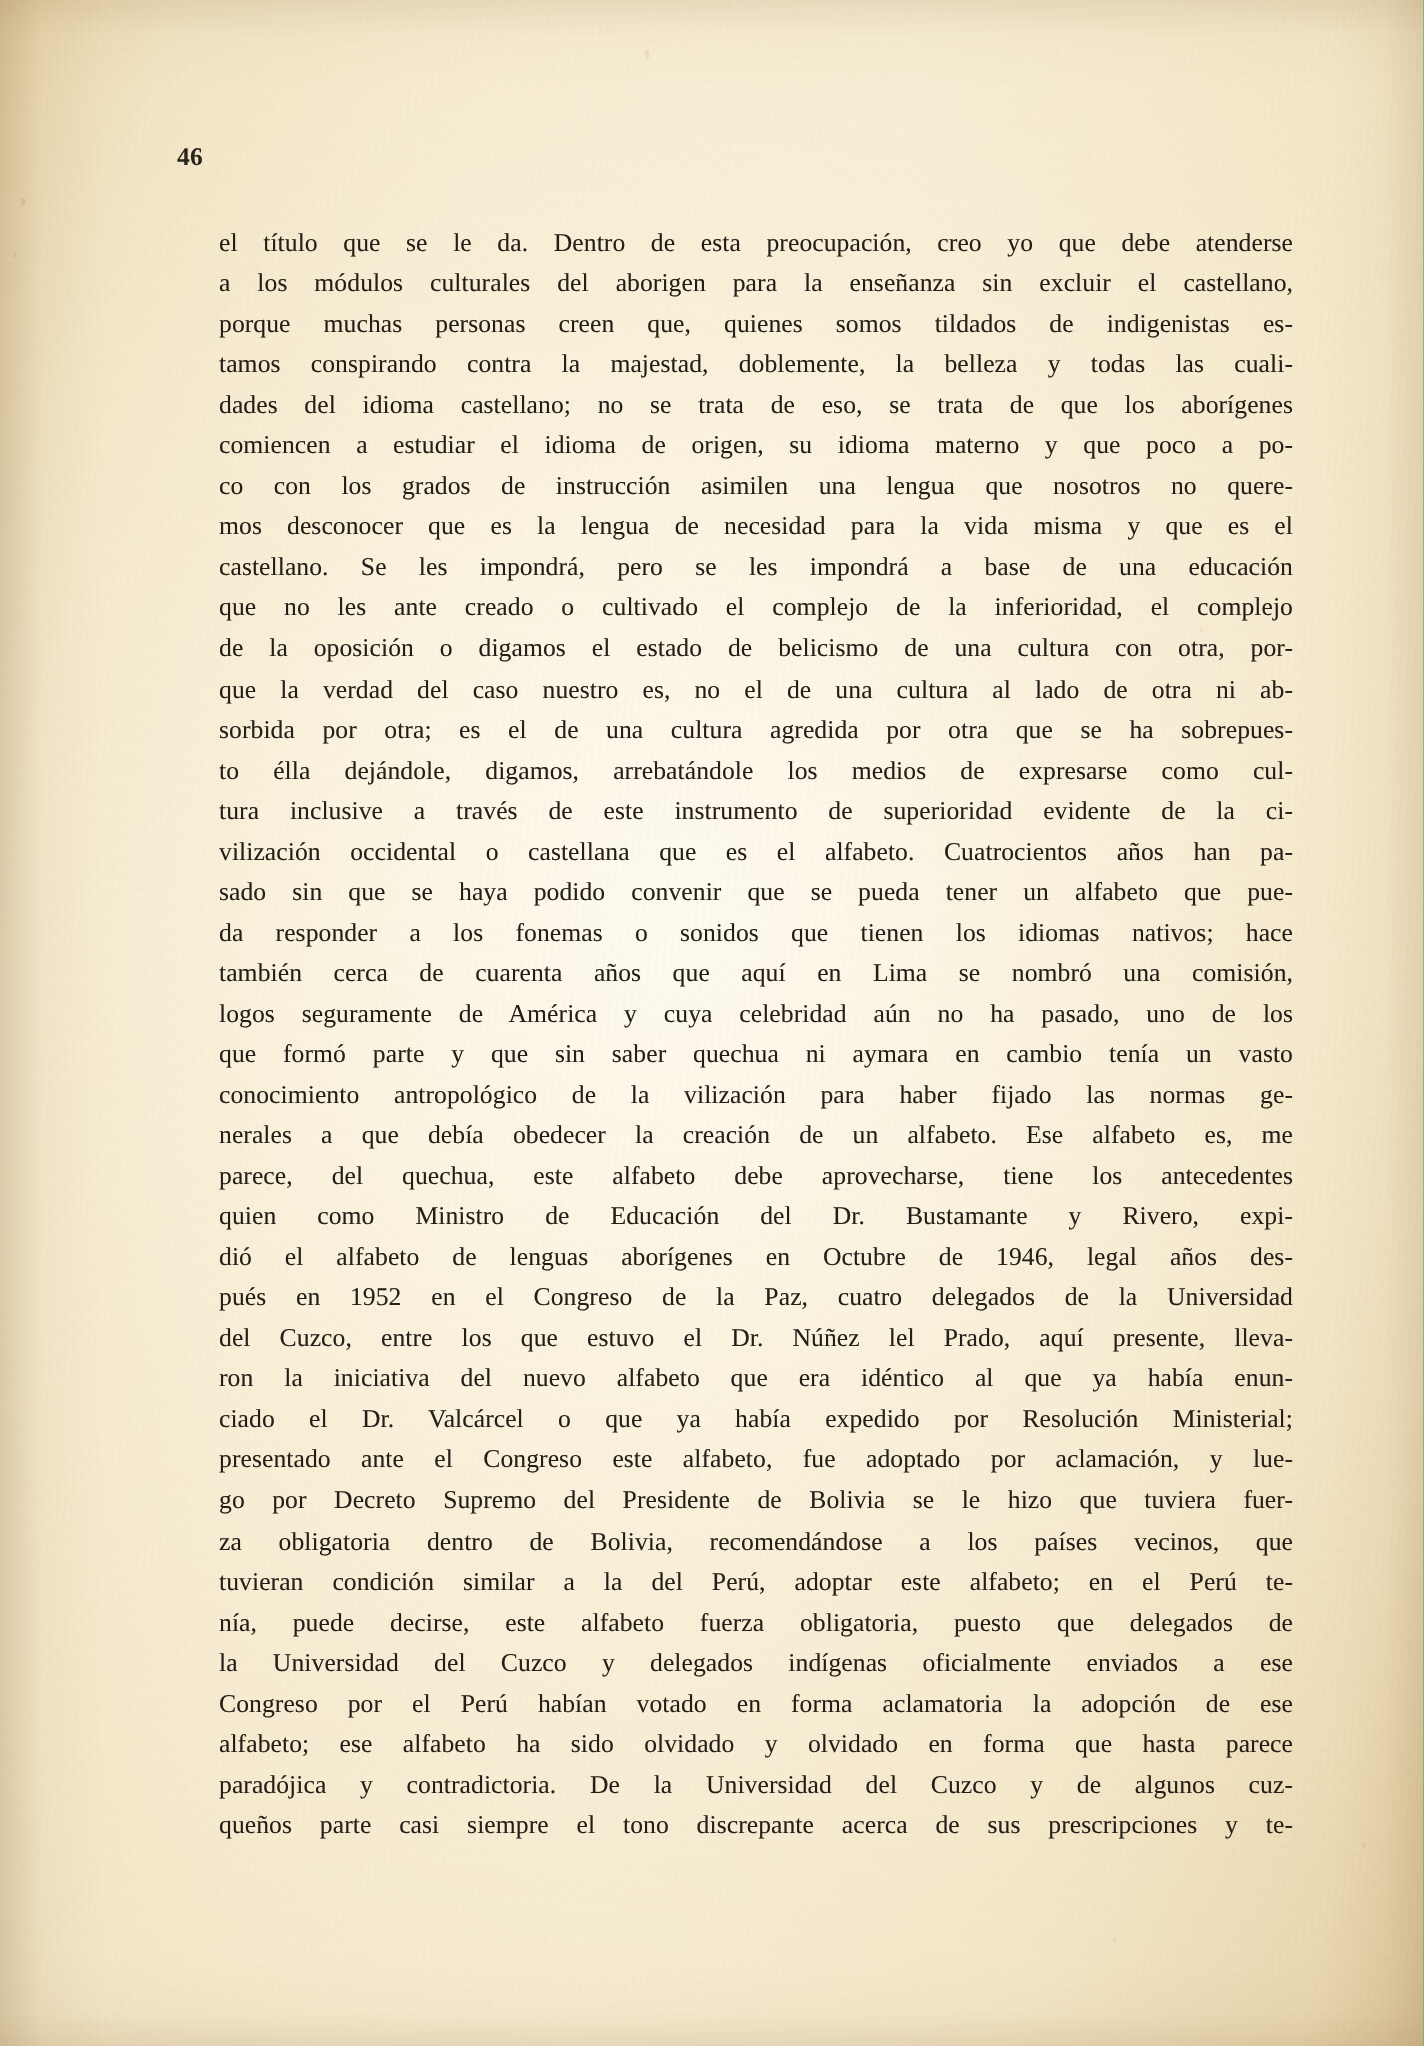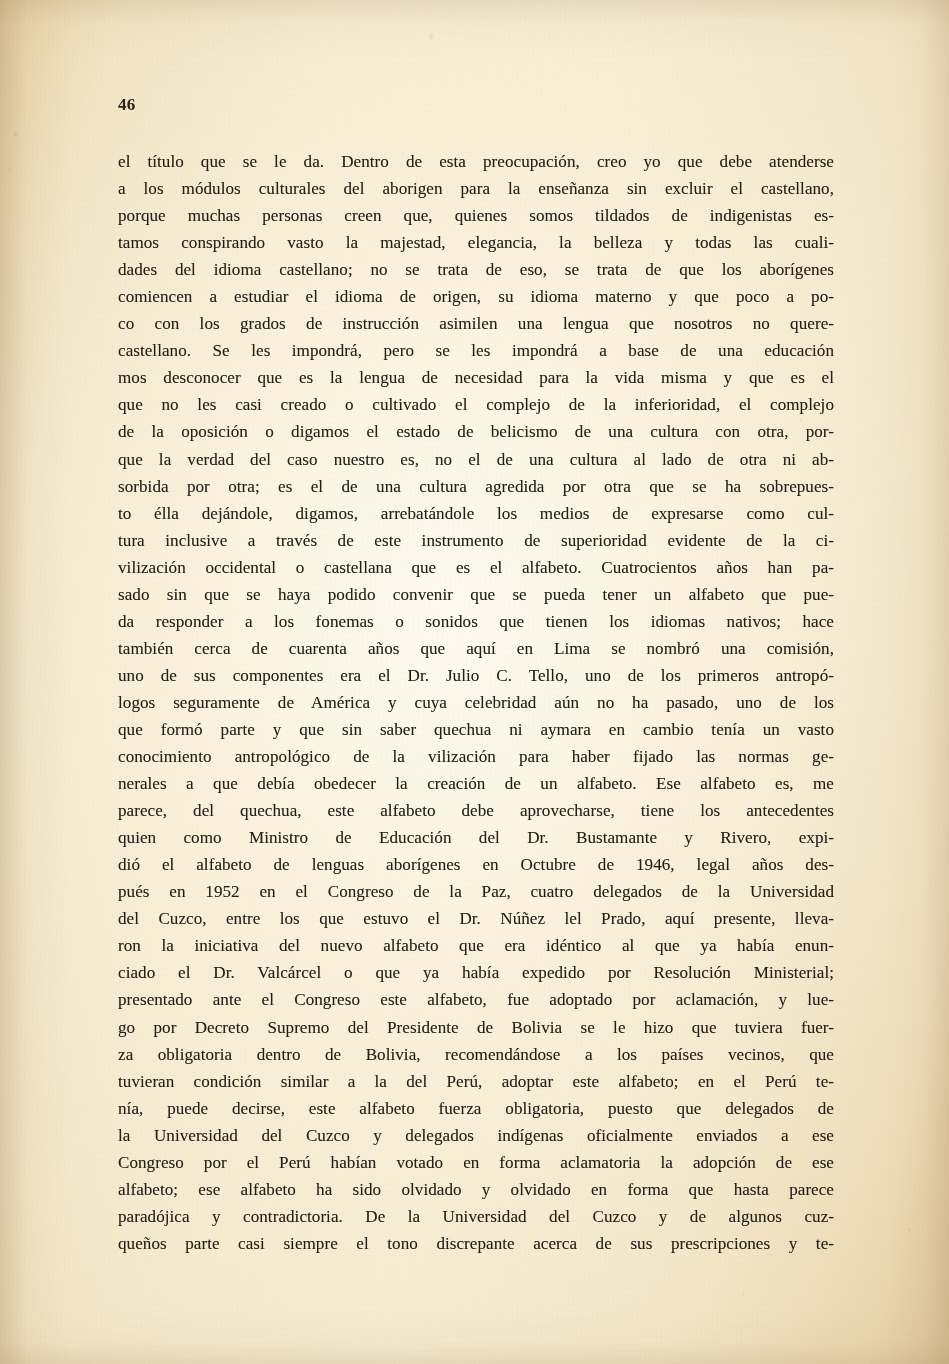--- a/index.html
+++ b/index.html
@@ -127,21 +127,21 @@
     text-align: justify;
     text-align-last: justify;
     font-feature-settings: "liga" 1;
   }
   
   .ln.natural {
     text-align-last: left;
   }
 
   
-  .textblock { text-shadow: 0 0 0.35px rgba(40,30,18,0.32); }
+  .textblock { text-shadow: 0 0 0.35px rgba(40,30,18,0.32); margin-left: 28px; }
 </style>
 </head>
 <body>
 
 <div class="page">
   <div class="paper-base"></div>
   <div class="paper-glow"></div>
   <div class="paper-grain"></div>
   <div class="paper-edge"></div>
 
@@ -154,37 +154,36 @@
   <div class="speck" style="left:742px; top:1292px;width:2px;  height:3px;  opacity:.26;"></div>
 
   <div class="content">
 
     <div class="folio">46</div>
 
     <div class="textblock">
         <span class="ln">el título que se le da. Dentro de esta preocupación, creo yo que debe atenderse</span>
         <span class="ln">a los módulos culturales del aborigen para la enseñanza sin excluir el castellano,</span>
         <span class="ln">porque muchas personas creen que, quienes somos tildados de indigenistas es-</span>
-        <span class="ln">tamos conspirando vasto la majestad, elegancia, la belleza y todas las cuali-</span>
+        <span class="ln">tamos conspirando contra la majestad, doblemente, la belleza y todas las cuali-</span>
         <span class="ln">dades del idioma castellano; no se trata de eso, se trata de que los aborígenes</span>
         <span class="ln">comiencen a estudiar el idioma de origen, su idioma materno y que poco a po-</span>
         <span class="ln">co con los grados de instrucción asimilen una lengua que nosotros no quere-</span>
+        <span class="ln">mos desconocer que es la lengua de necesidad para la vida misma y que es el</span>
         <span class="ln">castellano. Se les impondrá, pero se les impondrá a base de una educación</span>
-        <span class="ln">mos desconocer que es la lengua de necesidad para la vida misma y que es el</span>
-        <span class="ln">que no les casi creado o cultivado el complejo de la inferioridad, el complejo</span>
+        <span class="ln">que no les ante creado o cultivado el complejo de la inferioridad, el complejo</span>
         <span class="ln">de la oposición o digamos el estado de belicismo de una cultura con otra, por-</span>
         <span class="ln">que la verdad del caso nuestro es, no el de una cultura al lado de otra ni ab-</span>
         <span class="ln">sorbida por otra; es el de una cultura agredida por otra que se ha sobrepues-</span>
         <span class="ln">to élla dejándole, digamos, arrebatándole los medios de expresarse como cul-</span>
         <span class="ln">tura inclusive a través de este instrumento de superioridad evidente de la ci-</span>
         <span class="ln">vilización occidental o castellana que es el alfabeto. Cuatrocientos años han pa-</span>
         <span class="ln">sado sin que se haya podido convenir que se pueda tener un alfabeto que pue-</span>
         <span class="ln">da responder a los fonemas o sonidos que tienen los idiomas nativos; hace</span>
         <span class="ln">también cerca de cuarenta años que aquí en Lima se nombró una comisión,</span>
-        <span class="ln">uno de sus componentes era el Dr. Julio C. Tello, uno de los primeros antropó-</span>
         <span class="ln">logos seguramente de América y cuya celebridad aún no ha pasado, uno de los</span>
         <span class="ln">que formó parte y que sin saber quechua ni aymara en cambio tenía un vasto</span>
         <span class="ln">conocimiento antropológico de la vilización para haber fijado las normas ge-</span>
         <span class="ln">nerales a que debía obedecer la creación de un alfabeto. Ese alfabeto es, me</span>
         <span class="ln">parece, del quechua, este alfabeto debe aprovecharse, tiene los antecedentes</span>
         <span class="ln">quien como Ministro de Educación del Dr. Bustamante y Rivero, expi-</span>
         <span class="ln">dió el alfabeto de lenguas aborígenes en Octubre de 1946, legal años des-</span>
         <span class="ln">pués en 1952 en el Congreso de la Paz, cuatro delegados de la Universidad</span>
         <span class="ln">del Cuzco, entre los que estuvo el Dr. Núñez lel Prado, aquí presente, lleva-</span>
         <span class="ln">ron la iniciativa del nuevo alfabeto que era idéntico al que ya había enun-</span>

